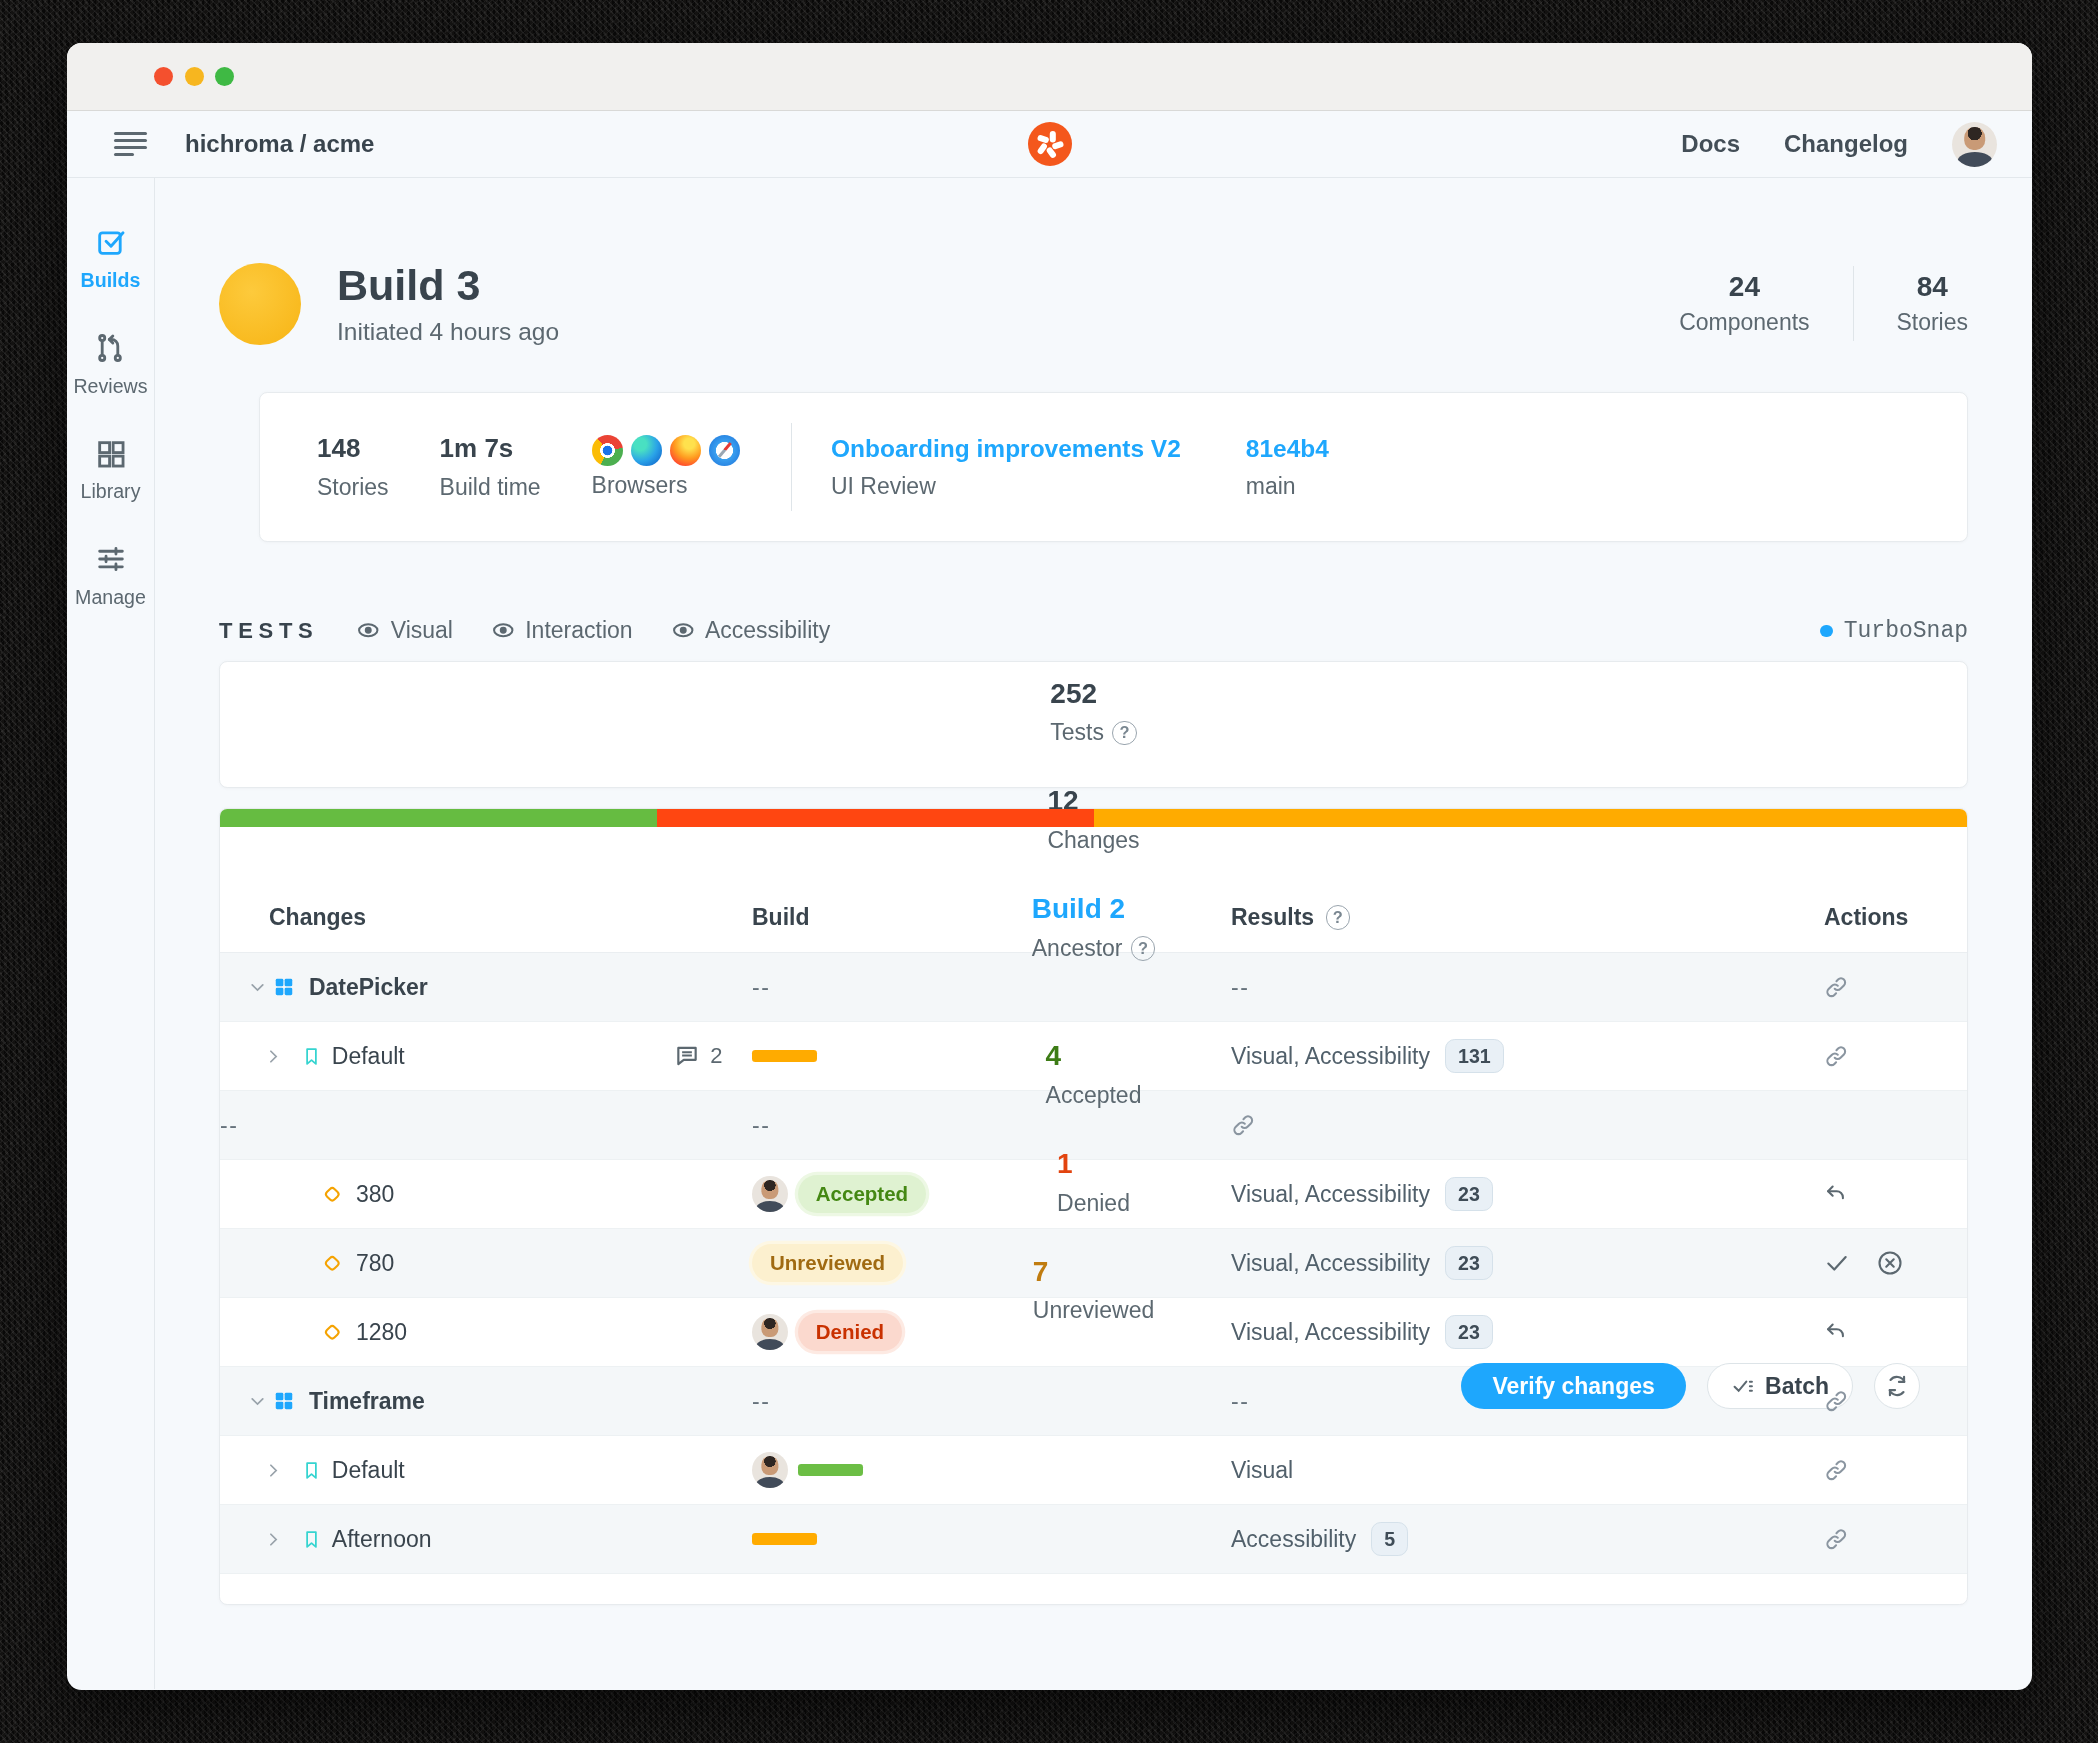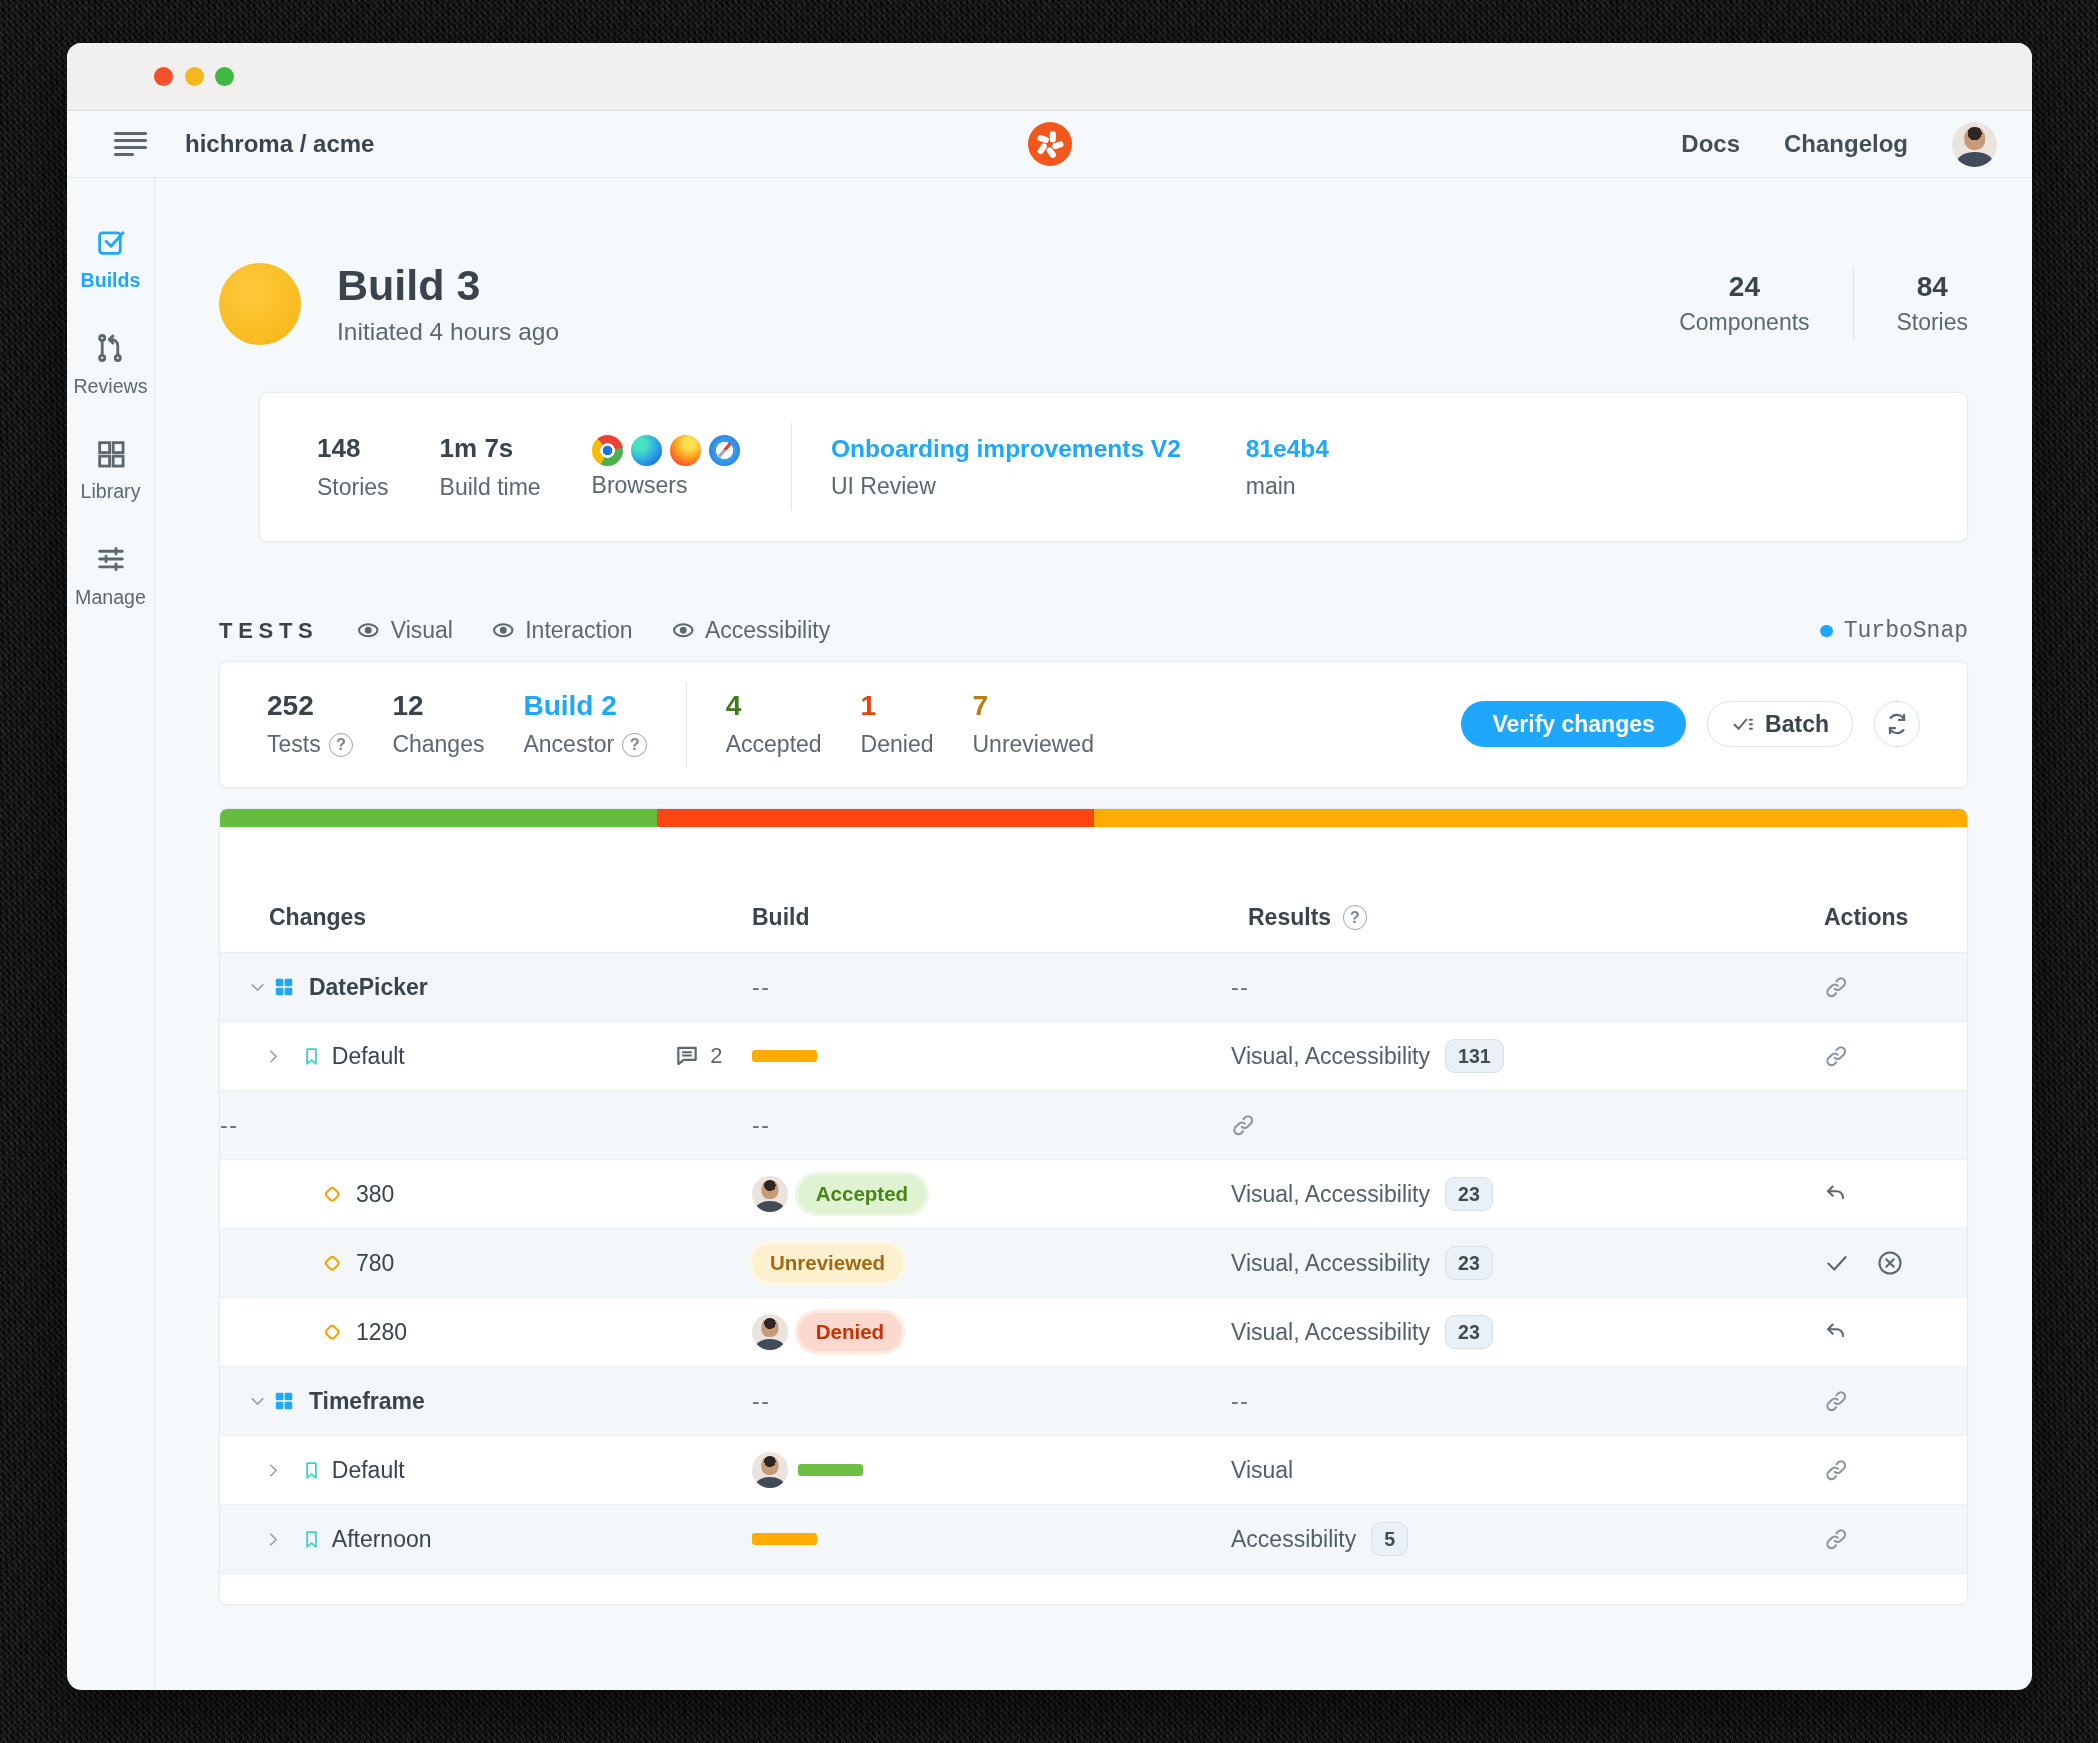--- a/index.html
+++ b/index.html
@@ -102,21 +102,21 @@
   
   .tests-row{ margin-top:75px; display:flex; align-items:center; gap:38px; }
   .tests-title{ font-size:22px; font-weight:700; letter-spacing:5.7px; color:#39444d; }
   .toggle{ display:flex; align-items:center; gap:9.8px; cursor:pointer; }
   .toggle span{ font-size:23px; color:#5c6870; }
   .turbosnap{ margin-left:auto; display:flex; align-items:center; gap:11px;font-family:Liberation Mono, monospace; }
   .ts-dot{ width:12.3px; height:12.3px; border-radius:50%; background:#1ea7fd; }
   .turbosnap span{ font-size:23px; color:#5c6870; }
 
   
-  .stats-card{ margin-top:16.4px; height:127px; display:flex; align-items:center; padding:16px 47px; gap:39px; }
+  .stats-card{ margin-top:16.4px; height:127px; display:flex; align-items:center; padding:16px 47px; gap:39px;flex-direction:column; }
   .stats-card .stat .v{ font-size:28px; }
   .v.blue{ color:#1ea7fd; } .v.green{ color:#3d7c16; } .v.red{ color:#e2440f; } .v.amber{ color:#c07c10; }
   .stats-card .vdiv{ height:85px; }
   .actions-group{ margin-left:auto; display:flex; align-items:center; gap:21px; }
   .btn-primary{ height:46px; border:none; border-radius:23px; background:#1ea7fd; color:#fff;
     font-family:inherit; font-weight:700; font-size:23px; padding:0 31px; cursor:pointer; }
   .btn-outline{ height:46px; border:1.6px solid #dde4e8; border-radius:23px; background:#fff; color:#39444d;
     font-family:inherit; font-weight:700; font-size:23px; padding:0 23px; cursor:pointer;
     display:flex; align-items:center; gap:9.8px; }
   .btn-icon{ width:46px; height:46px; border:1.6px solid #dde4e8; border-radius:50%; background:#fff;
@@ -126,21 +126,21 @@
     color:#7a8791; font-size:16.4px; font-weight:700; align-items:center; justify-content:center; flex:none; cursor:pointer; }
 
   
   .table-card{ margin-top:20.5px; border-radius:8.2px; overflow:hidden; border:0.8px solid #e7ebee;
     background:#fff; box-shadow:0 0.8px 3.3px rgba(0,0,0,.03); }
   .tricolor{ height:18px; display:flex; }
   .grid{ display:grid; grid-template-columns:532px 479px 593px 1fr; align-items:center; }
   .thead{ height:126px; align-items:end; padding-bottom:21px; border-bottom:0.8px solid #eaeef1;
     font-size:23px; font-weight:700; color:#39444d; }
   .thead > :first-child{ padding-left:49px; }
-  .results-head{ display:flex; align-items:center; gap:11.5px;margin-left:17px; }
+  .results-head{ display:flex; align-items:center; gap:11.5px; }
 
   .row{ height:69px; border-bottom:0.8px solid #edf1f3; cursor:pointer; }
   .row.shaded{ background:#f4f7f9; }
   .cell-changes{ display:flex; align-items:center; height:100%; }
   .row.component .cell-changes{ padding-left:27px; }
   .row.story .cell-changes{ padding-left:43px; }
   .row.viewport .cell-changes{ padding-left:100px; }
   .row .name{ font-size:23px; color:#39444d; }
   .row.component .name{ font-weight:700; }
   .row.component .ticon{ margin-left:4.9px; } .row.component .name{ margin-left:14px; }

